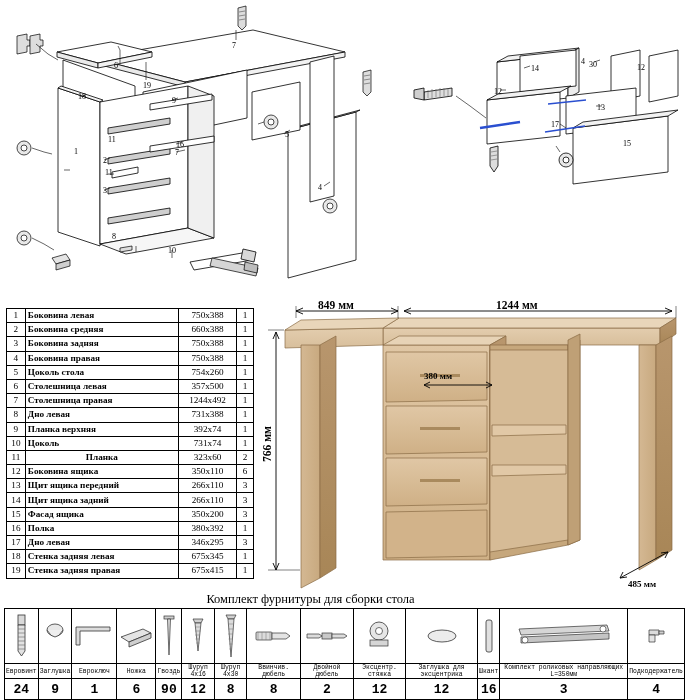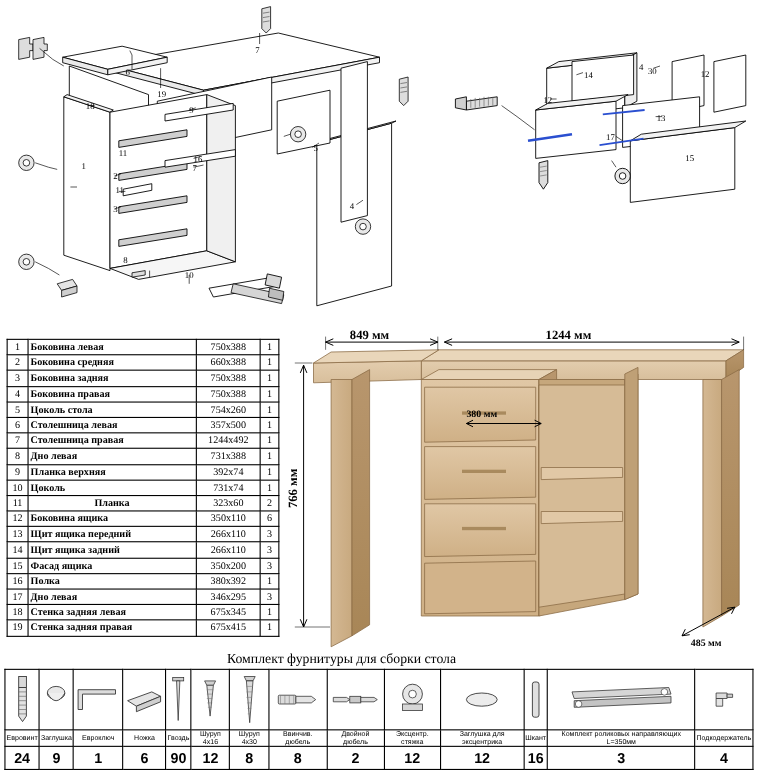--- a/index.html
+++ b/index.html
@@ -78,21 +78,21 @@
     text-align: center;
     font-size: 12.5px;
     font-family: "Liberation Serif", serif;
   }
   .kit-table {
     position: absolute;
     left: 4px;
     top: 608px;
     width: 681px;
     border-collapse: collapse;
-    font-family: Liberation Sans, sans-serif;
+    font-family: Liberation Mono, monospace;
   }
   .kit-table td {
     border: 1px solid #000;
     text-align: center;
     vertical-align: middle;
     padding: 0;
   }
   .kit-table tr.icons td { height: 54px; }
   .kit-table tr.names td {
     height: 13px;

